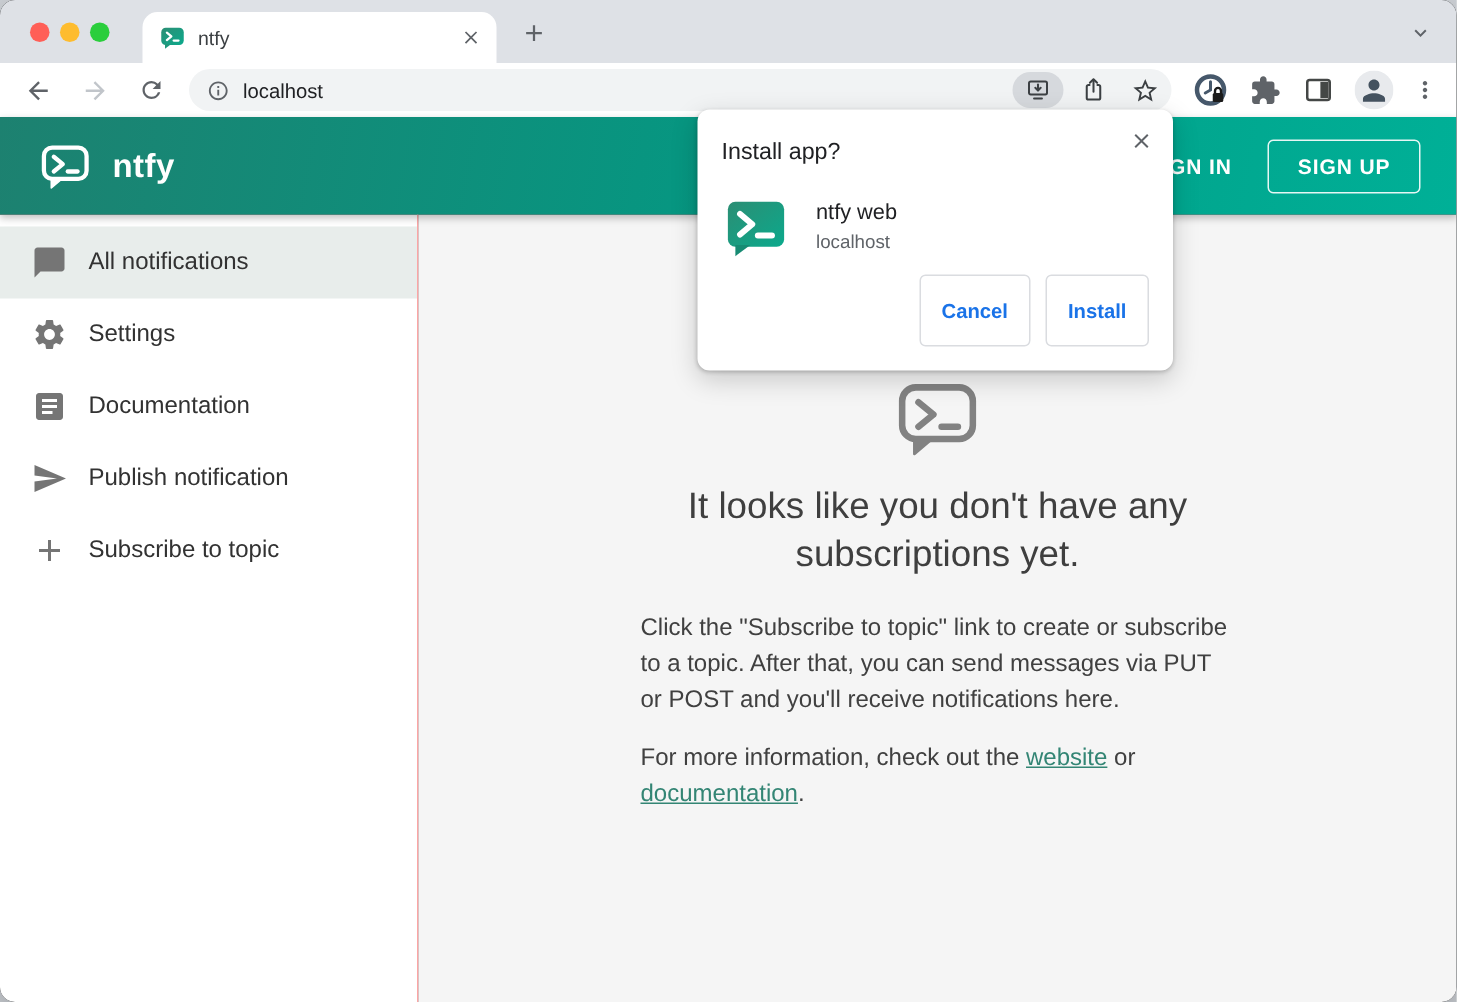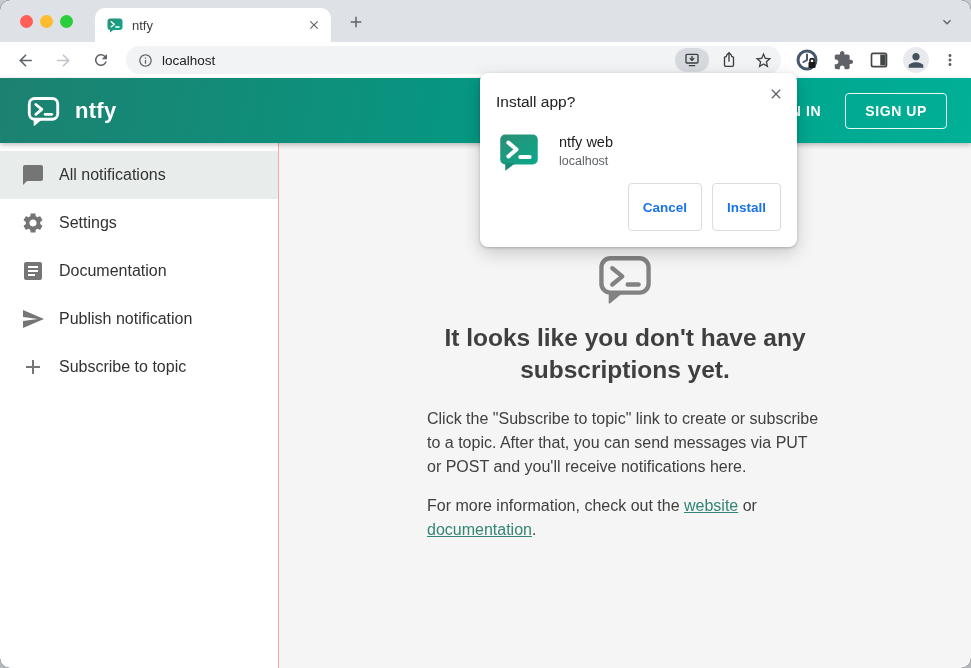--- a/index.html
+++ b/index.html
@@ -56,27 +56,27 @@
   
   .app-body{ display:flex; height:525px; }
   .sidebar{ width:279px; background:#fff; border-right:1px solid #fca5a5; padding-top:8px; }
   .side-item{ height:48px; display:flex; align-items:center; padding-left:21px; cursor:pointer; }
   .side-item.selected{ background:#e8edeb; }
   .side-item .s-icon{ width:24px; height:24px; color:#757575; flex:none; }
   .side-item .s-label{ font-size:16px; color:#323232; margin-left:14px; }
   .main{ flex:1; background:#f5f5f5; }
   .empty{ width:396px; margin:0 auto; padding-top:108px; }
   .empty-logo{ display:block; margin:0 auto; color:#828282; }
-  .empty-h{ margin-top:13px; font-size:24.5px; line-height:32px; font-weight:700; color:#3f3f3f; text-align:center; }
+  .empty-h{ margin-top:13px; font-size:24.5px; line-height:32px; font-weight:400; color:#3f3f3f; text-align:center; }
   .empty-p{ margin-top:21px; font-size:16px; line-height:24px; color:#404040; }
   .empty-p2{ margin-top:15px; font-size:16px; line-height:24px; color:#404040; }
   .tlink{ color:#338574; text-decoration:underline; cursor:pointer; }
   
   .install-pop{
-    position:absolute; left:480px; top:73px; width:317px; height:174px;
+    position:absolute; left:465px; top:73px; width:317px; height:174px;
     background:#fff; border-radius:8px; z-index:10;
     box-shadow:0 1px 3px rgba(0,0,0,.22), 0 6px 18px rgba(0,0,0,.18);
     padding:20px 16px 16px 16px;
   }
   .pop-title{ font-size:15.5px; color:#202124; }
   .pop-close{ position:absolute; top:12px; right:12px; width:18px; height:18px; }
   .pop-row{ display:flex; margin-top:21px; }
   .pop-appicon{ margin-left:3px; flex:none; }
   .pop-meta{ margin-left:20px; padding-top:2px; }
   .pop-app{ font-size:14.5px; color:#202124; }

